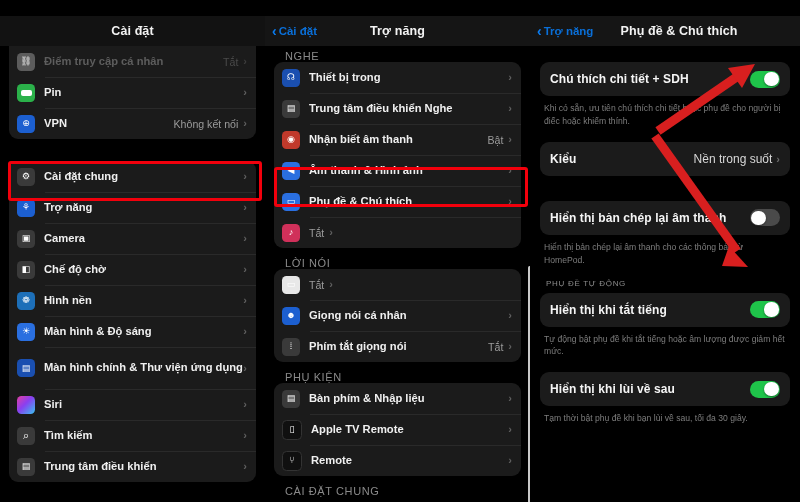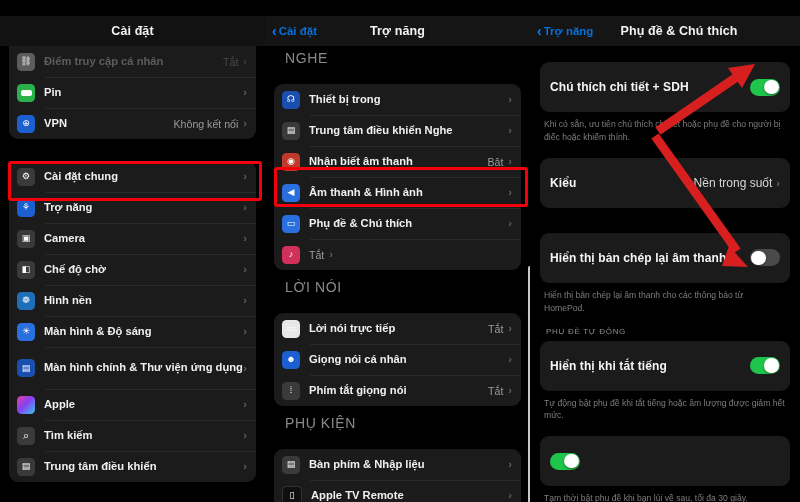--- a/index.html
+++ b/index.html
@@ -19,22 +19,22 @@
   .nav-title{font-size:12.5px;font-weight:bold;color:#f2f2f2;letter-spacing:.1px;}
   .nav-back{position:absolute;left:7px;top:0;height:30px;display:flex;align-items:center;
             gap:2px;color:#0a7cf0;font-size:11.5px;font-weight:600;}
   .nav-back .chev{font-size:14px;line-height:1;font-weight:700;color:#0a7cf0;}
   .nav-back .lbl{color:#0a6fd8;}
 
   
   .scroller{position:relative;height:472px;overflow:hidden;}
   .group{background:#1b1b1b;border-radius:9px;margin:0 9px;overflow:hidden;}
   .group.flat-top{border-top-left-radius:0;border-top-right-radius:0;}
-  .sec-label{font-size:14px;color:#8a8a8a;letter-spacing:.6px;
-             padding:9px 0 18px 20px;text-transform:uppercase;}
+  .sec-label{font-size:11px;color:#8a8a8a;letter-spacing:.6px;
+             padding:9px 0 0 20px;text-transform:uppercase;}
 
   .row{position:relative;display:flex;align-items:center;height:31px;padding:0 9px 0 8px;}
   .row + .row::before{content:"";position:absolute;left:36px;right:0;top:0;height:1px;background:#2a2a2a;}
   .row .ico{width:18px;height:18px;border-radius:4.5px;flex:0 0 18px;margin-right:9px;
             display:flex;align-items:center;justify-content:center;font-size:10px;color:#fff;
             line-height:1;overflow:hidden;}
   .row .label{font-size:11.2px;color:#f0f0f0;font-weight:600;flex:1;line-height:1.2;}
   .row .label.two{font-size:11.2px;line-height:1.22;}
   .row .val{font-size:10.6px;color:#9b9b9b;margin-right:5px;font-weight:500;}
   .row .chev{font-size:11px;color:#606060;font-weight:700;line-height:1;}
@@ -53,21 +53,21 @@
   .ic-siri{background:linear-gradient(135deg,#e33fa1,#8a3ff0 45%,#36c5f0);}
   .ic-red{background:#c0392b;}
   .ic-pink{background:#d0305a;}
   .ic-teal{background:#1d6fb8;}
   .ic-black{background:#101010;border:1px solid #333;}
   .ic-white{background:#e8e8e8;color:#111;}
 
   
   .r-scroller{position:relative;height:472px;}
   .r-group{background:#1b1b1b;border-radius:9px;margin:0 10px;}
-  .r-row{display:flex;align-items:center;height:34px;padding:8px 10px;}
+  .r-row{display:flex;align-items:center;height:34px;padding:0 10px;}
   .r-row .r-label{font-size:12px;color:#f5f5f5;font-weight:bold;flex:1;letter-spacing:.1px;}
   .r-row .r-val{font-size:12px;color:#d8d8d8;font-weight:400;margin-right:4px;}
   .r-row .r-chev{font-size:11px;color:#6a6a6a;font-weight:700;}
   .r-foot{font-size:8.6px;color:#7d7d7d;line-height:1.5;padding:6px 14px 0 14px;}
   .r-sec{font-size:8px;color:#8c8c8c;letter-spacing:.7px;padding:12px 0 5px 16px;text-transform:uppercase;}
 
   .toggle{width:30px;height:17px;border-radius:9px;position:relative;flex:0 0 30px;}
   .toggle.on{background:#1fc44a;}
   .toggle.off{background:#4a4a4a;}
   .toggle .knob{position:absolute;top:1.4px;width:14.2px;height:14.2px;border-radius:50%;
@@ -171,21 +171,21 @@
         </div>
         <div class="row tall">
           <span class="ico ic-dblue">
               <span class="g">▤</span>
             </span>
           <span class="label two">Màn hình chính &amp; Thư viện ứng dụng</span>
           <span class="chev">›</span>
         </div>
         <div class="row">
           <span class="ico ic-siri"></span>
-          <span class="label">Apple</span>
+          <span class="label">Siri</span>
           <span class="chev">›</span>
         </div>
         <div class="row">
           <span class="ico ic-darkgrey">
               <span class="g2">⌕</span>
             </span>
           <span class="label">Tìm kiếm</span>
           <span class="chev">›</span>
         </div>
         <div class="row">
@@ -267,21 +267,20 @@
           <span class="chev">›</span>
         </div>
       </div>
 
       <div class="sec-label">Lời nói</div>
       <div class="group">
         <div class="row">
           <span class="ico ic-white">
               <span class="g">▭</span>
             </span>
-          <span class="label">Lời nói trực tiếp</span>
           <span class="val">Tắt</span>
           <span class="chev">›</span>
         </div>
         <div class="row">
           <span class="ico ic-blue">
               <span class="g">☻</span>
             </span>
           <span class="label">Giọng nói cá nhân</span>
           <span class="chev">›</span>
         </div>
@@ -372,20 +371,21 @@
           <span class="r-label">Hiển thị khi tắt tiếng</span>
           <span class="toggle on">
               <span class="knob"></span>
             </span>
         </div>
       </div>
       <div class="r-foot">Tự động bật phụ đề khi tắt tiếng hoặc âm lượng được giảm hết mức.</div>
 
       <div class="r-group" style="margin-top:14px">
         <div class="r-row">
+          <span class="r-label">Hiển thị khi lùi về sau</span>
           <span class="toggle on">
               <span class="knob"></span>
             </span>
         </div>
       </div>
       <div class="r-foot">Tạm thời bật phụ đề khi bạn lùi về sau, tối đa 30 giây.</div>
     </div>
   </div>
 
   <div class="hl-box" style="left:8px;top:161px;width:248px;height:34px;"></div>

